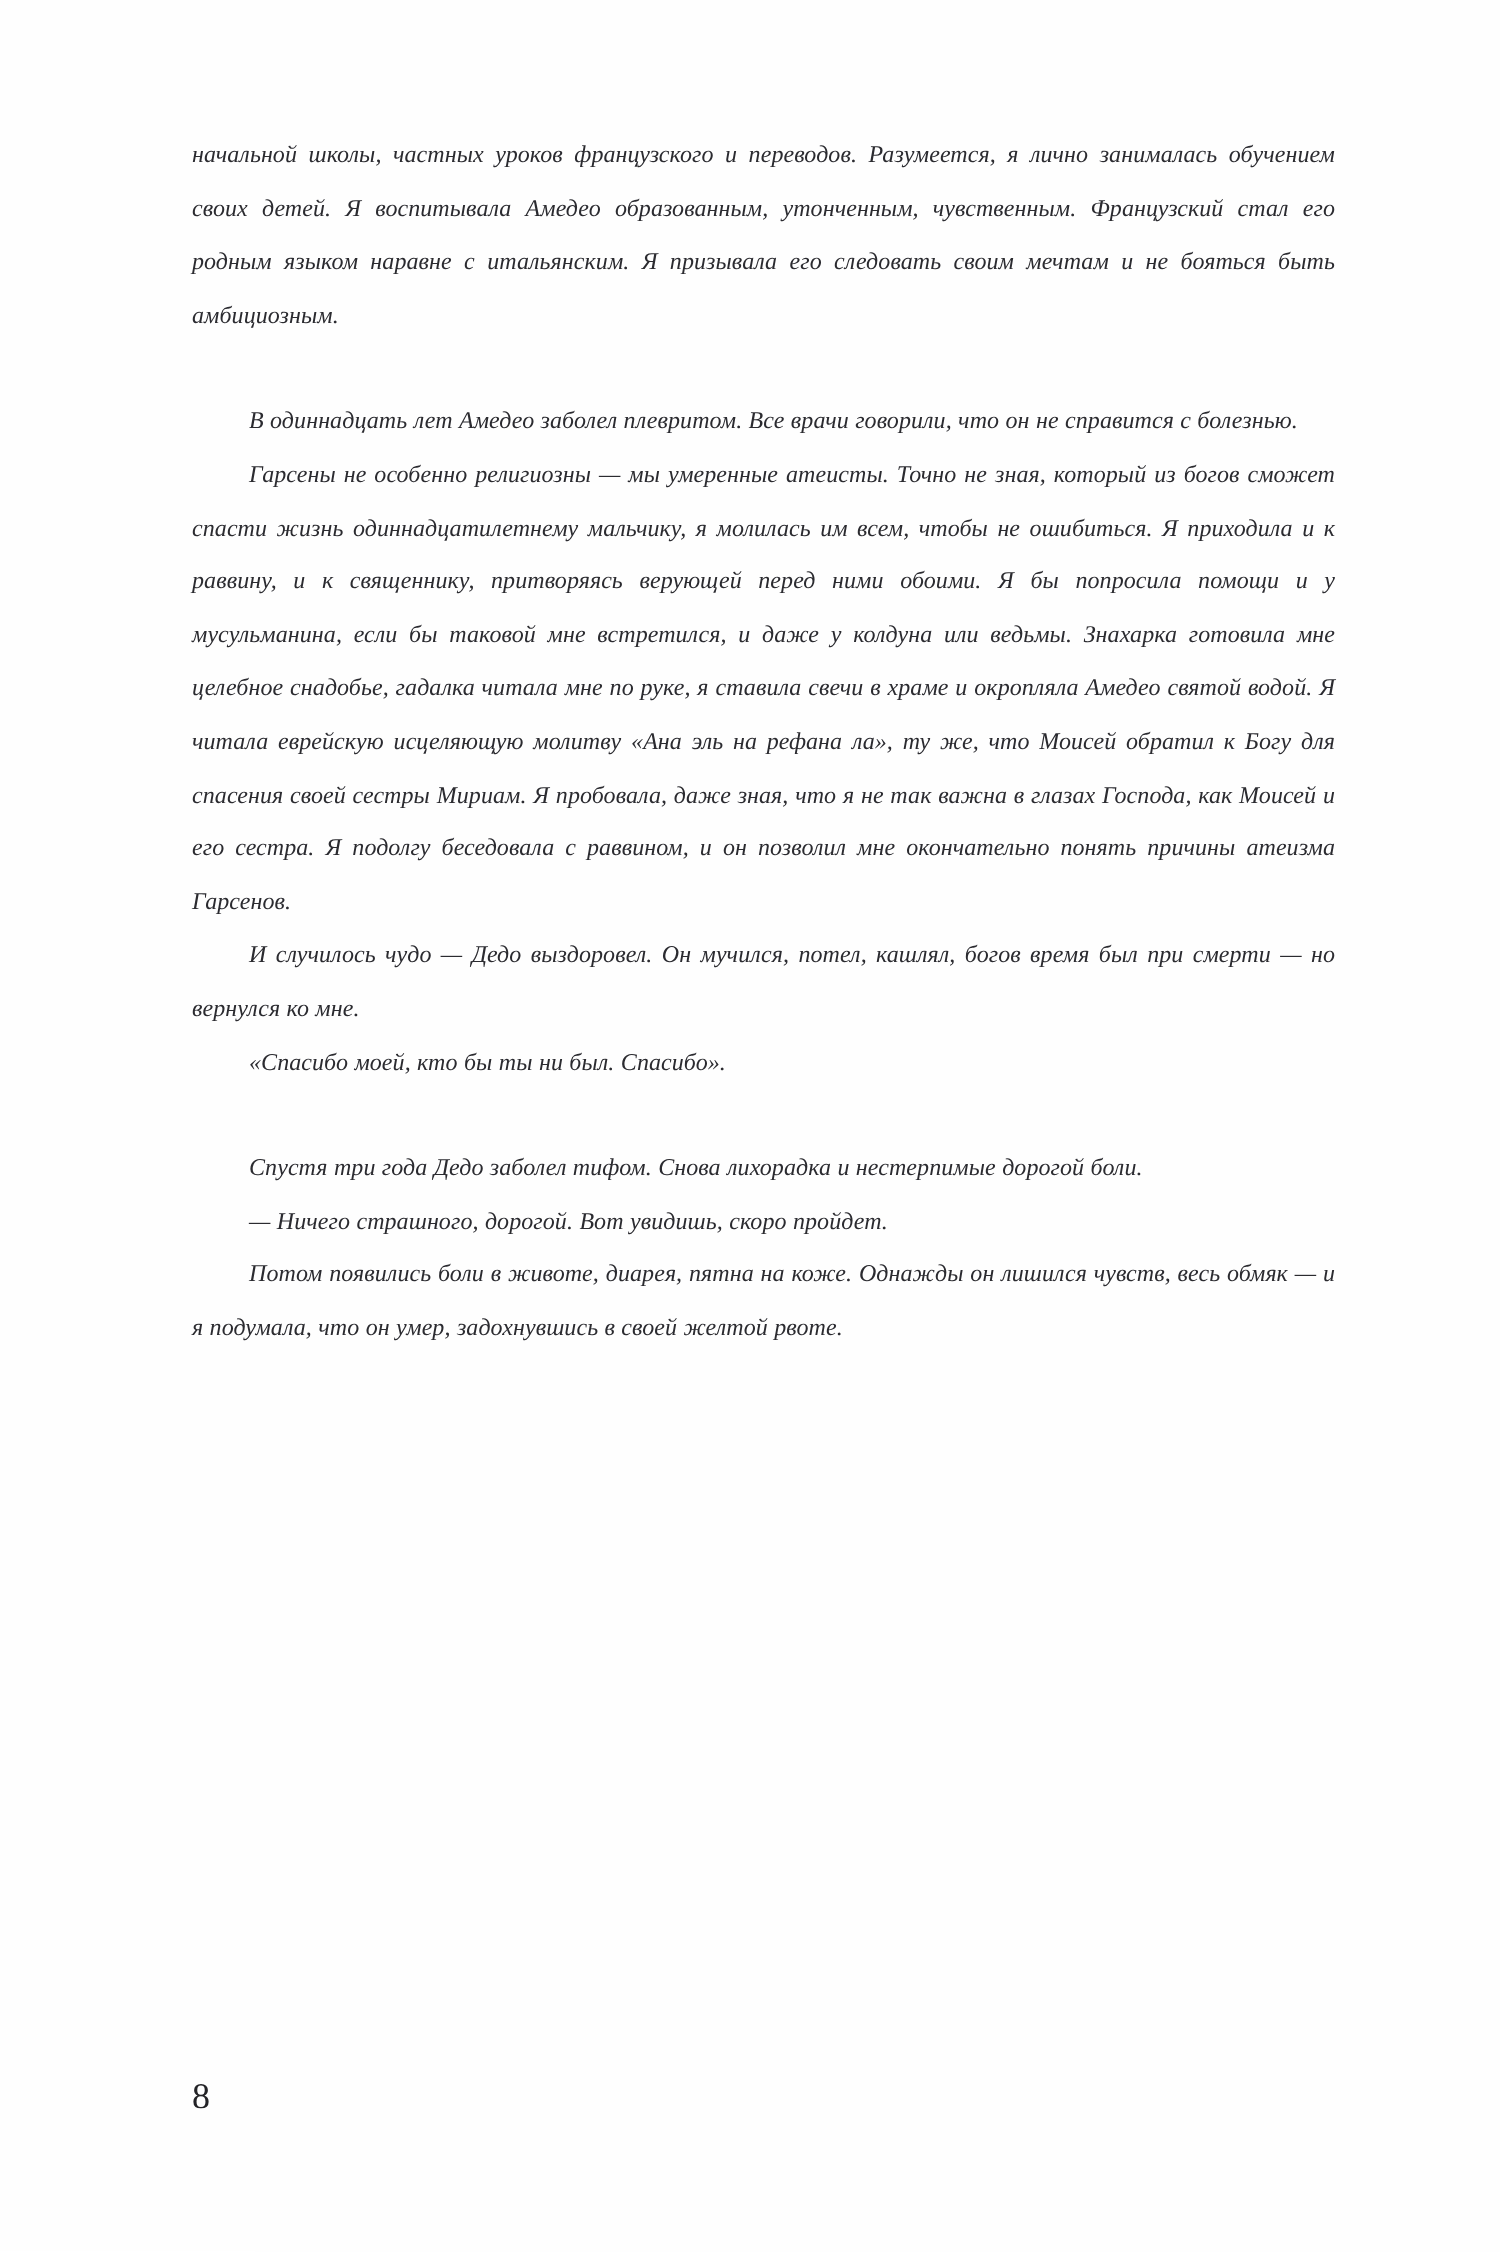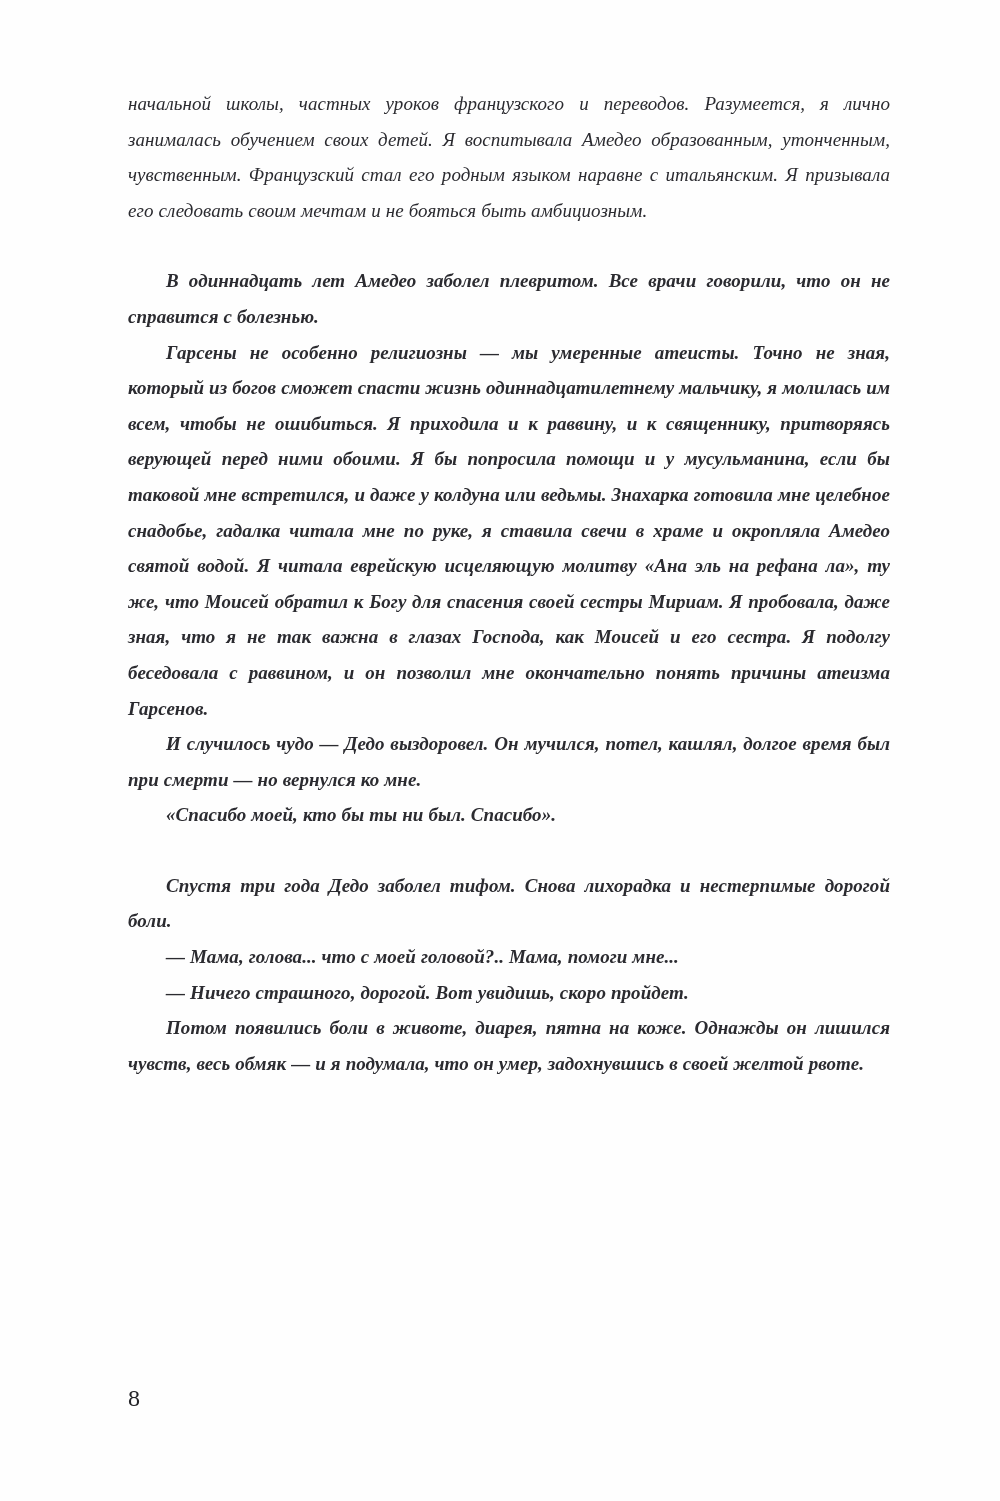--- a/index.html
+++ b/index.html
@@ -17,34 +17,33 @@
   }
   .text-column {
     position: absolute;
     left: 128px;
     top: 86px;
     width: 762px;
   }
   .para {
     font-family: "Liberation Serif", "DejaVu Serif", serif;
     font-style: italic;
-    font-size: 19px;
+    font-size: 16px;
     line-height: 35.6px;
     color: #2b2b30;
     text-align: justify;
     text-justify: inter-word;
     margin: 0;
     hyphens: manual;
     -webkit-hyphens: manual;
     word-spacing: 0.2px;
     letter-spacing: 0.05px;
   }
   .para.indent {
     text-indent: 38px;
-    font-weight: bold;
   }
   .para.no-indent {
     text-indent: 0;
   }
   .section-gap {
     height: 35px;
   }
   .page-number {
     position: absolute;
     left: 128px;
@@ -66,30 +65,29 @@
     <p class="para no-indent">начальной школы, частных уроков французского и переводов. Разумеется, я лично занималась обучением своих детей. Я воспитывала Амедео образованным, утонченным, чувственным. Французский стал его родным языком наравне с итальянским. Я призывала его следовать своим мечтам и не бояться быть амбициозным.</p>
 
     <div class="section-gap"></div>
 
     <p class="para indent">В одиннадцать лет Амедео заболел плевритом. Все врачи говорили, что он не справится с болезнью.</p>
 
 
     <p class="para indent">Гарсены не особенно религиозны — мы умеренные атеисты. Точно не зная, который из богов сможет спасти жизнь одиннадцатилетнему мальчику, я молилась им всем, чтобы не ошибиться. Я приходила и к раввину, и к священнику, притворяясь верующей перед ними обоими. Я бы попросила помощи и у мусульманина, если бы таковой мне встретился, и даже у колдуна или ведьмы. Знахарка готовила мне целебное снадобье, гадалка читала мне по руке, я ставила свечи в храме и окропляла Амедео святой водой. Я читала еврейскую исцеляющую молитву «Ана эль на рефана ла», ту же, что Моисей обратил к Богу для спасения своей сестры Мириам. Я пробовала, даже зная, что я не так важна в глазах Господа, как Моисей и его сестра. Я подолгу беседовала с раввином, и он позволил мне окончательно понять причины атеизма Гарсенов.</p>
 
 
-    <p class="para indent">И случилось чудо — Дедо выздоровел. Он мучился, потел, кашлял, долгое время был при смерти — но вернулся ко мне.</p>
+    <p class="para indent">И случилось чудо — Дедо выздоровел. Он мучился, потел, кашлял, богов время был при смерти — но вернулся ко мне.</p>
 
 
     <p class="para indent">«Спасибо моей, кто бы ты ни был. Спасибо».</p>
 
     <div class="section-gap"></div>
 
     <p class="para indent">Спустя три года Дедо заболел тифом. Снова лихорадка и нестерпимые дорогой боли.</p>
 
-    <p class="para indent">— Мама, голова... что с моей головой?.. Мама, помоги мне...</p>
 
     <p class="para indent">— Ничего страшного, дорогой. Вот увидишь, скоро пройдет.</p>
 
     <p class="para indent">Потом появились боли в животе, диарея, пятна на коже. Однажды он лишился чувств, весь обмяк — и я подумала, что он умер, задохнувшись в своей желтой рвоте.</p>
 
   </div>
 
   <div class="page-number">8</div>
 
 </div>

